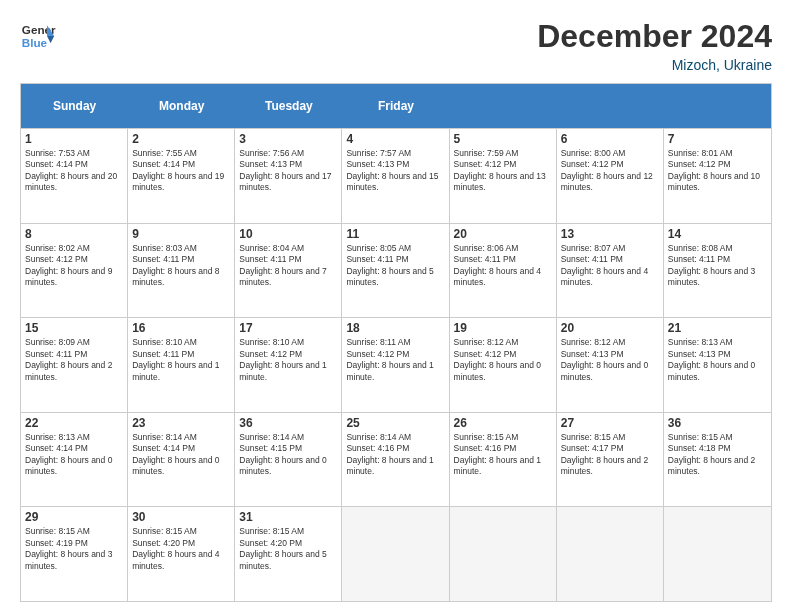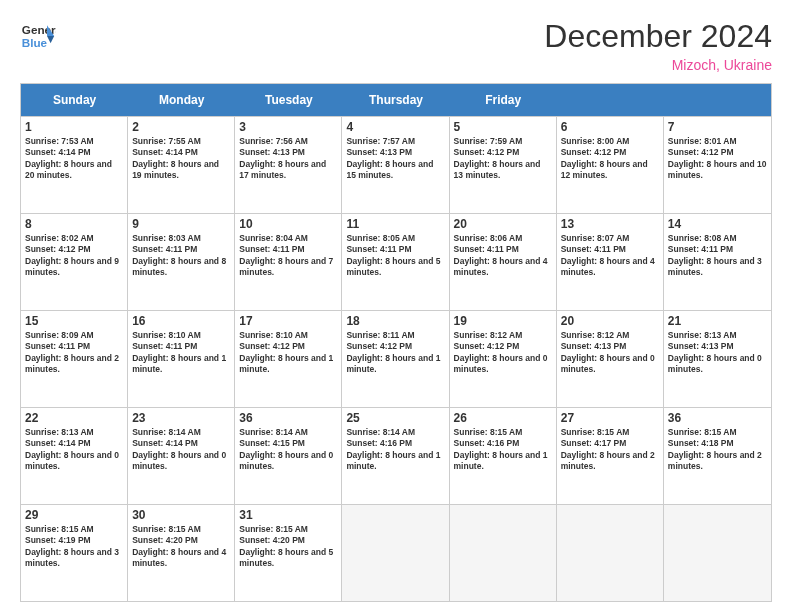--- a/index.html
+++ b/index.html
@@ -30,45 +30,45 @@
     }
     .logo-icon {
       width: 36px;
       height: 36px;
     }
     .title-block {
       text-align: right;
     }
     .month-title {
       font-size: 32px;
-      font-weight: normal;
+      font-weight: bold;
       color: #333;
     }
     .subtitle {
       font-size: 14px;
-      color: #ec4899;
+      color: #0c4a6e;
       margin-top: 2px;
     }
     .calendar {
       flex: 1;
       display: flex;
       flex-direction: column;
       border: 1px solid #ccc;
     }
     .cal-header {
       display: grid;
       grid-template-columns: repeat(7, 1fr);
       background: #3a7fc1;
     }
     .cal-header-cell {
       color: #fff;
       font-size: 12px;
       font-weight: bold;
       text-align: center;
-      padding: 9px 3px;
+      padding: 15px 3px;
     }
     .cal-body {
       flex: 1;
       display: flex;
       flex-direction: column;
     }
     .cal-row {
       display: grid;
       grid-template-columns: repeat(7, 1fr);
       flex: 1;
@@ -93,21 +93,20 @@
     .day-num {
       font-size: 12px;
       font-weight: bold;
       color: #333;
       margin-bottom: 2px;
     }
     .cell-text {
       font-size: 8.5px;
       color: #333;
       line-height: 1.35;
-      font-weight: bold;
     }
   </style>
 </head>
 <body>
 
 <div class="page">
   <div class="header">
     <div class="logo">
       <svg class="logo-icon" viewBox="0 0 40 40">
         <text x="2" y="18" font-size="13" font-weight="bold" fill="#333" font-family="Arial">General</text>
@@ -120,21 +119,20 @@
       <div class="month-title">December 2024</div>
       <div class="subtitle">Mizoch, Ukraine</div>
     </div>
   </div>
 
   <div class="calendar">
     <div class="cal-header">
     <div class="cal-header-cell">Sunday</div>
         <div class="cal-header-cell">Monday</div>
         <div class="cal-header-cell">Tuesday</div>
-        <div class="cal-header-cell">Thursday</div>
         <div class="cal-header-cell">Friday</div>
       </div>
     <div class="cal-body">
     <div class="cal-row">
           <div class="cal-cell">
             <div class="day-num">1</div>
             <div class="cell-text">Sunrise: 7:53 AM<br>Sunset: 4:14 PM<br>Daylight: 8 hours and 20 minutes.</div>
           </div>
           <div class="cal-cell">
             <div class="day-num">2</div>

